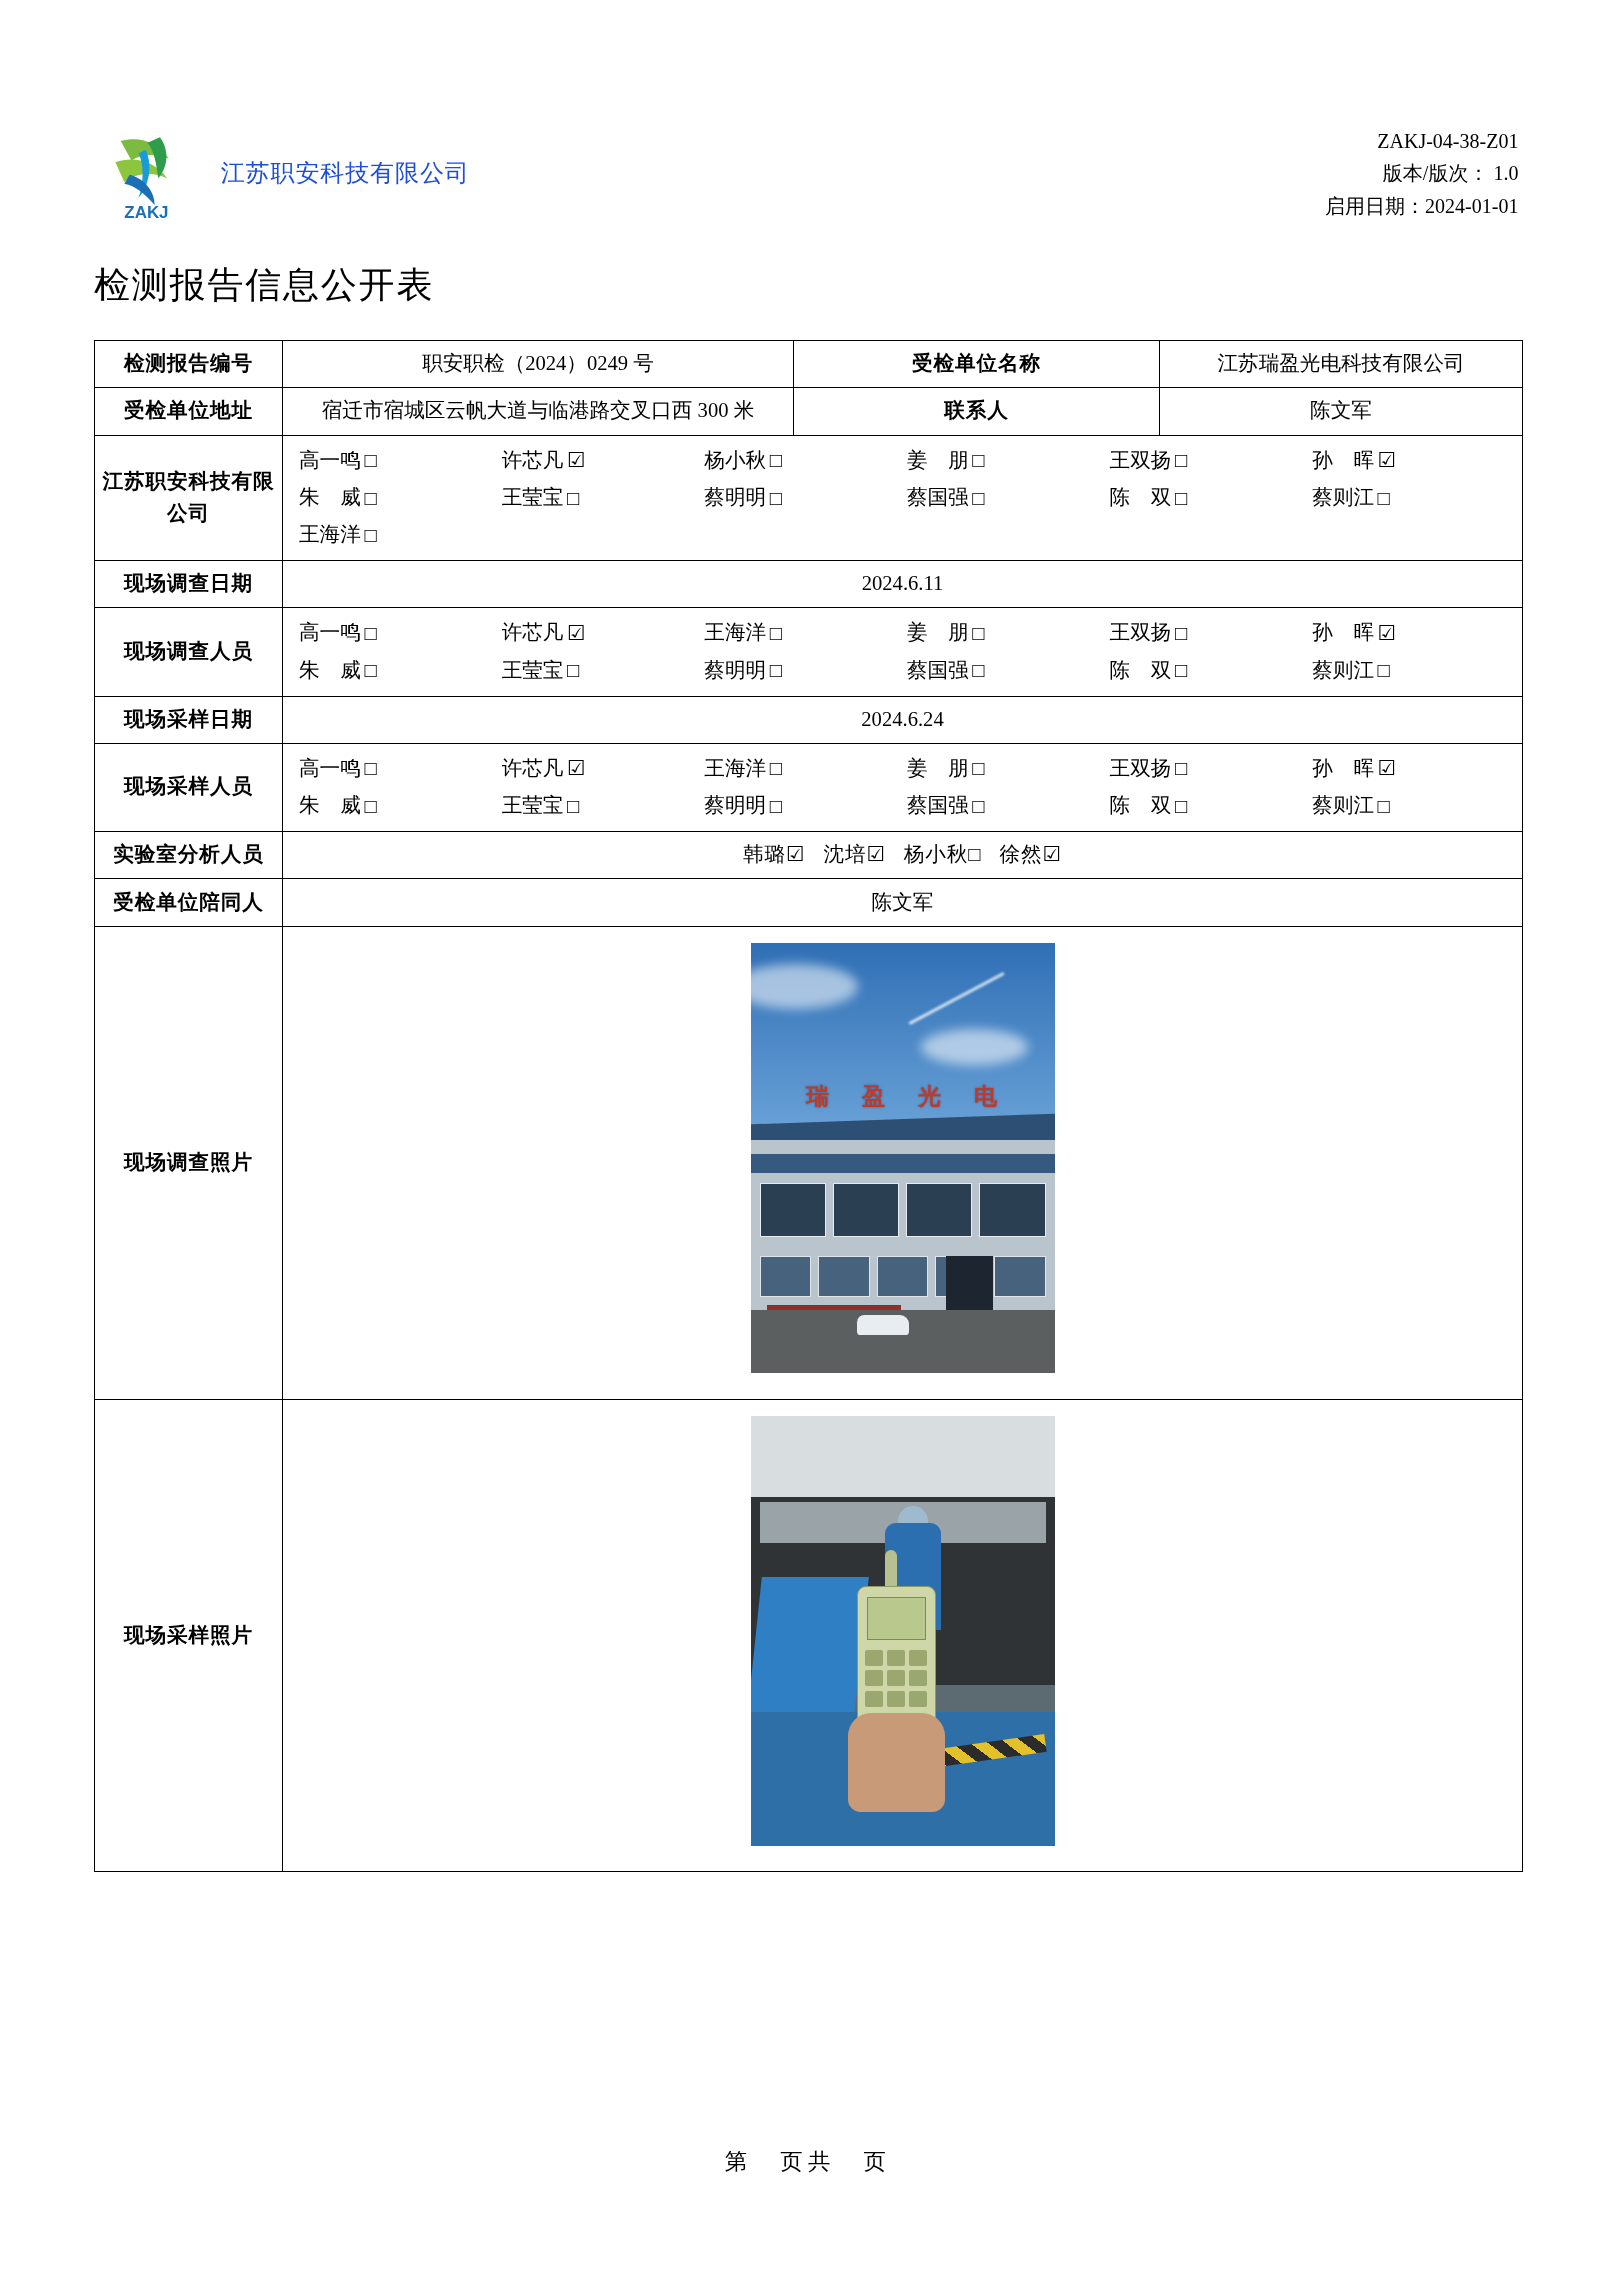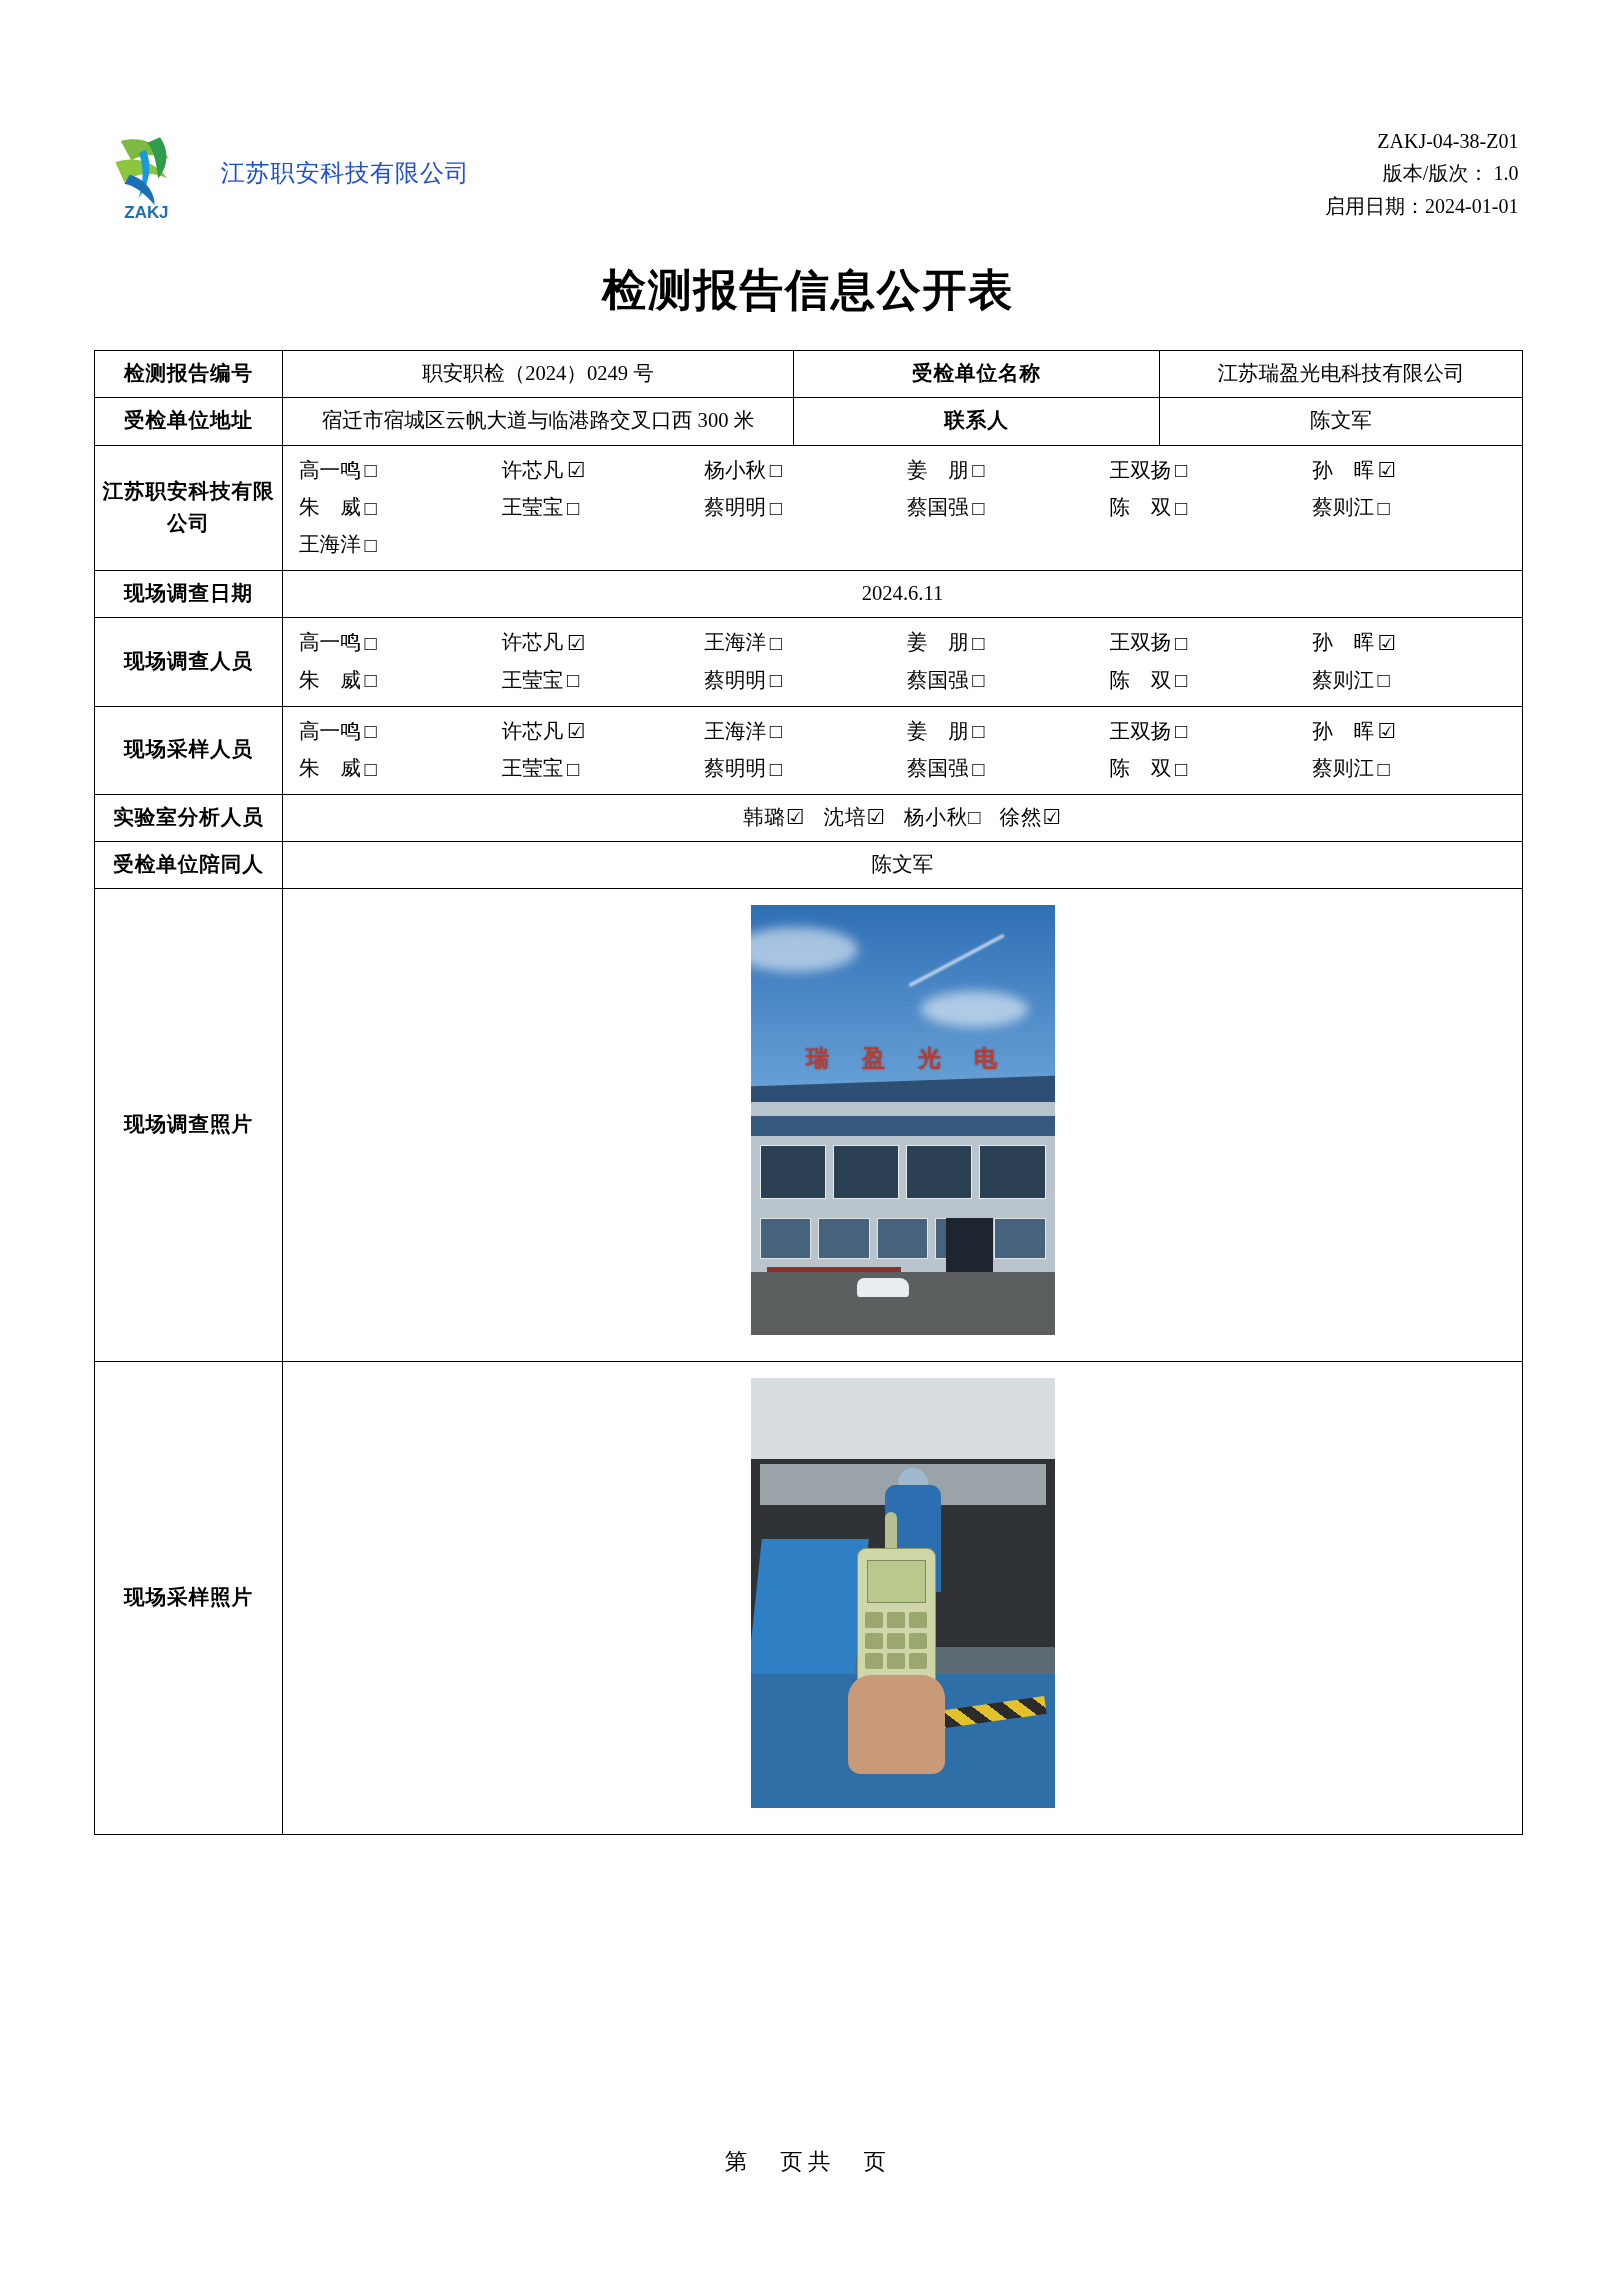--- a/index.html
+++ b/index.html
@@ -52,23 +52,23 @@
   .header-right {
     text-align: right;
     font-size: 20px;
     line-height: 1.62;
     padding-top: 18px;
     padding-right: 3.6px;
   }
 
   
   .doc-title {
-    text-align: center;
-    font-size: 44px;
-    font-weight: bold;
+    text-align: left;
+    font-size: 36px;
+    font-weight: normal;
     letter-spacing: 1.8px;
     margin-top: 38px;
     margin-bottom: 30px;
   }
 
   
   table.main {
     width: 100%;
     border-collapse: collapse;
     table-layout: fixed;
@@ -509,20 +509,24 @@
                 </div>
                 <div class="mcell">
                   <span class="mname">蔡则江</span>
                   <span class="box">□</span>
                 </div>
               </div>
             </div>
         </td>
       </tr>
 
+      <tr>
+        <td class="lbl">现场采样日期</td>
+        <td class="val-center" colspan="6">2024.6.24</td>
+      </tr>
 
       <tr>
         <td class="lbl">现场采样人员</td>
         <td class="members" colspan="6">
           <div id="sampling-grid">
               <div class="mrow">
                 <div class="mcell">
                   <span class="mname">高一鸣</span>
                   <span class="box">□</span>
                 </div>

